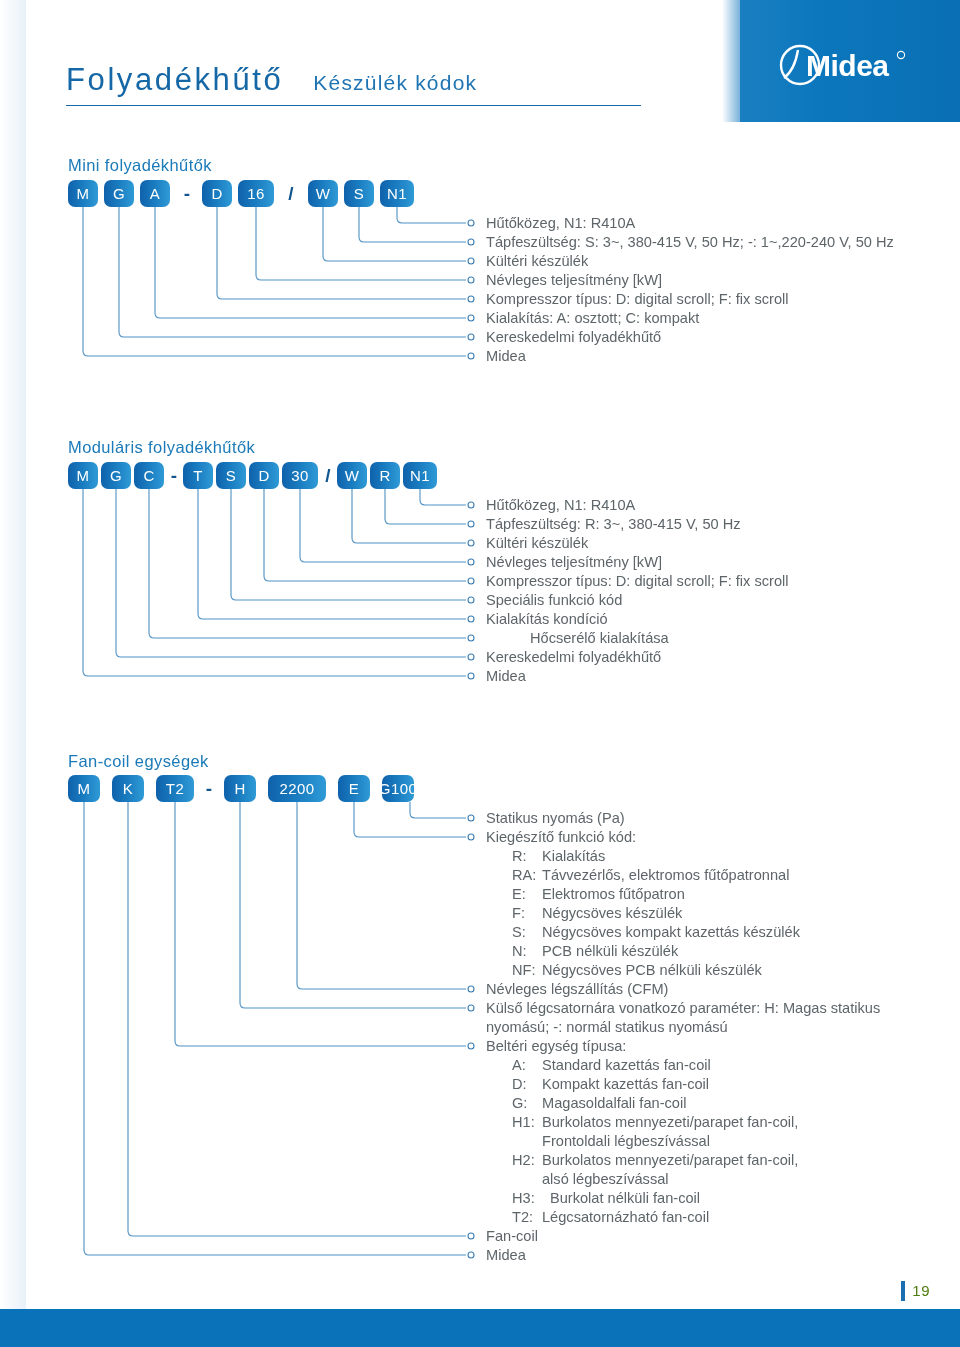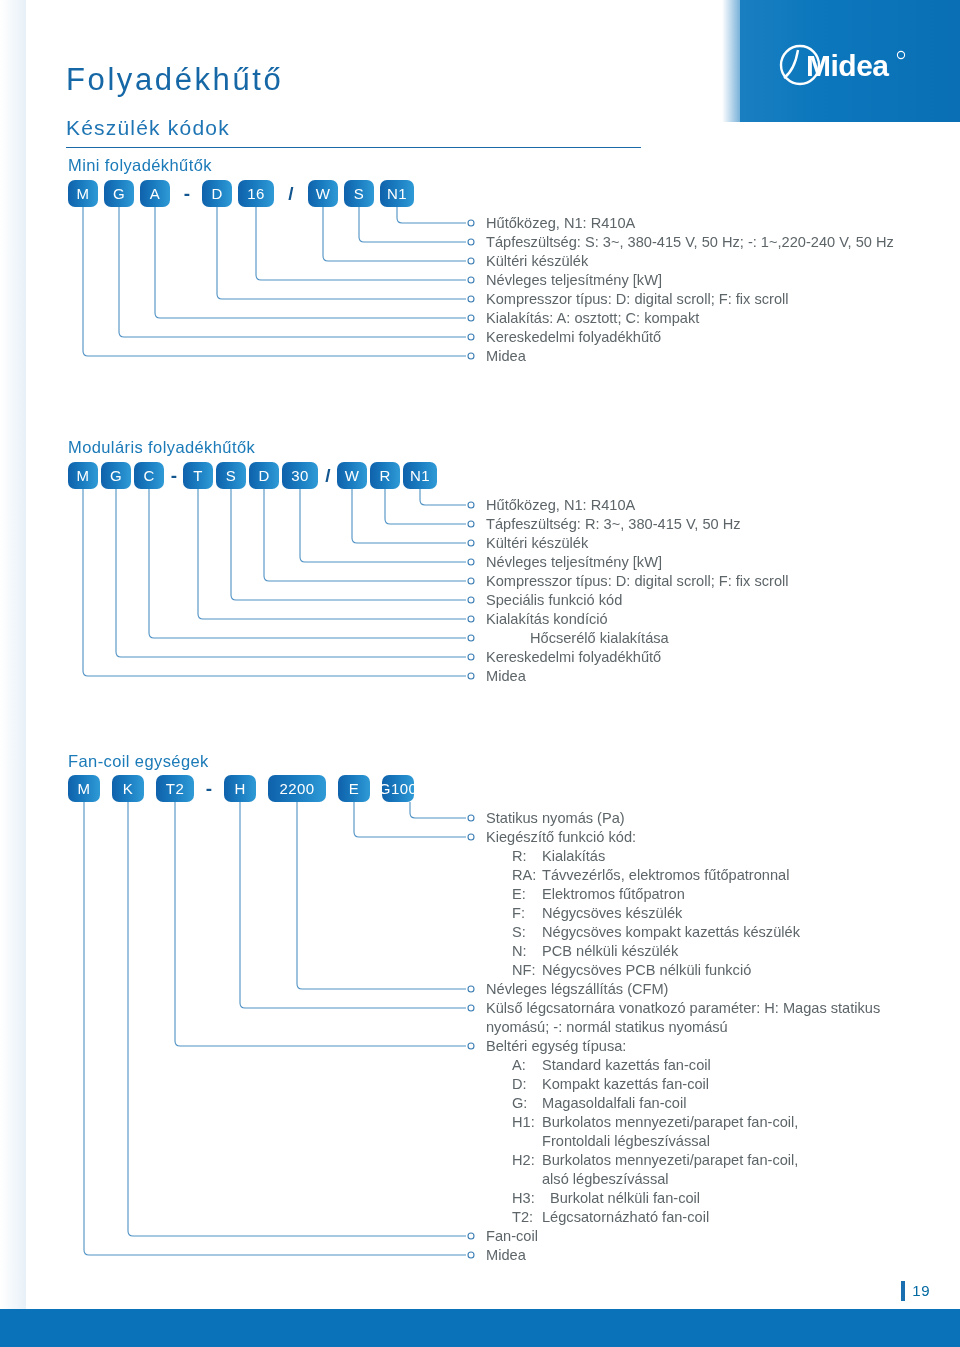--- a/index.html
+++ b/index.html
@@ -24,21 +24,21 @@
     position: absolute;
     left: 0; bottom: 0;
     width: 960px; height: 38px;
     background: #0a72b9;
   }
   .page-number {
     position: absolute;
     right: 30px;
     bottom: 46px;
     font-size: 15px;
-    color: #0369a1;
+    color: #4d7c0f;
     letter-spacing: .5px;
   }
   .page-number .tick {
     display: inline-block;
     width: 4px; height: 20px;
     background: #1a6fb0;
     vertical-align: -5px;
     margin-right: 7px;
   }
 
@@ -64,25 +64,24 @@
   .logo svg { display: block; }
 
   .title-wrap {
     position: absolute;
     left: 66px; top: 62px;
     width: 640px;
   }
   .title-row {
     display: flex;
     align-items: baseline;
-    gap: 18px;
+    gap: 30px;
     padding-bottom: 7px;
     border-bottom: 1.6px solid #1c69a8;
     width: 575px;
-    flex-direction: column;
   }
   .title-main {
     font-size: 31px;
     font-weight: 400;
     color: #1567a6;
     letter-spacing: 2.6px;
   }
   .title-sub {
     font-size: 21px;
     font-weight: 400;
@@ -369,21 +368,21 @@
     <div class="sub" style="top:121px;left:26px;">
       <span class="k">S:</span>
       <span class="v">Négycsöves kompakt kazettás készülék</span>
     </div>
     <div class="sub" style="top:140px;left:26px;">
       <span class="k">N:</span>
       <span class="v">PCB nélküli készülék</span>
     </div>
     <div class="sub" style="top:159px;left:26px;">
       <span class="k">NF:</span>
-      <span class="v">Négycsöves PCB nélküli funkció</span>
+      <span class="v">Négycsöves PCB nélküli készülék</span>
     </div>
 
     <div class="lbl" style="top:178px;">Névleges légszállítás (CFM)</div>
     <div class="lbl wrap" style="top:197px;">Külső légcsatornára vonatkozó paraméter: H: Magas statikus nyomású; -: normál statikus nyomású</div>
     <div class="lbl" style="top:235px;">Beltéri egység típusa:</div>
 
     <div class="sub" style="top:254px;left:26px;">
       <span class="k">A:</span>
       <span class="v">Standard kazettás fan-coil</span>
     </div>

